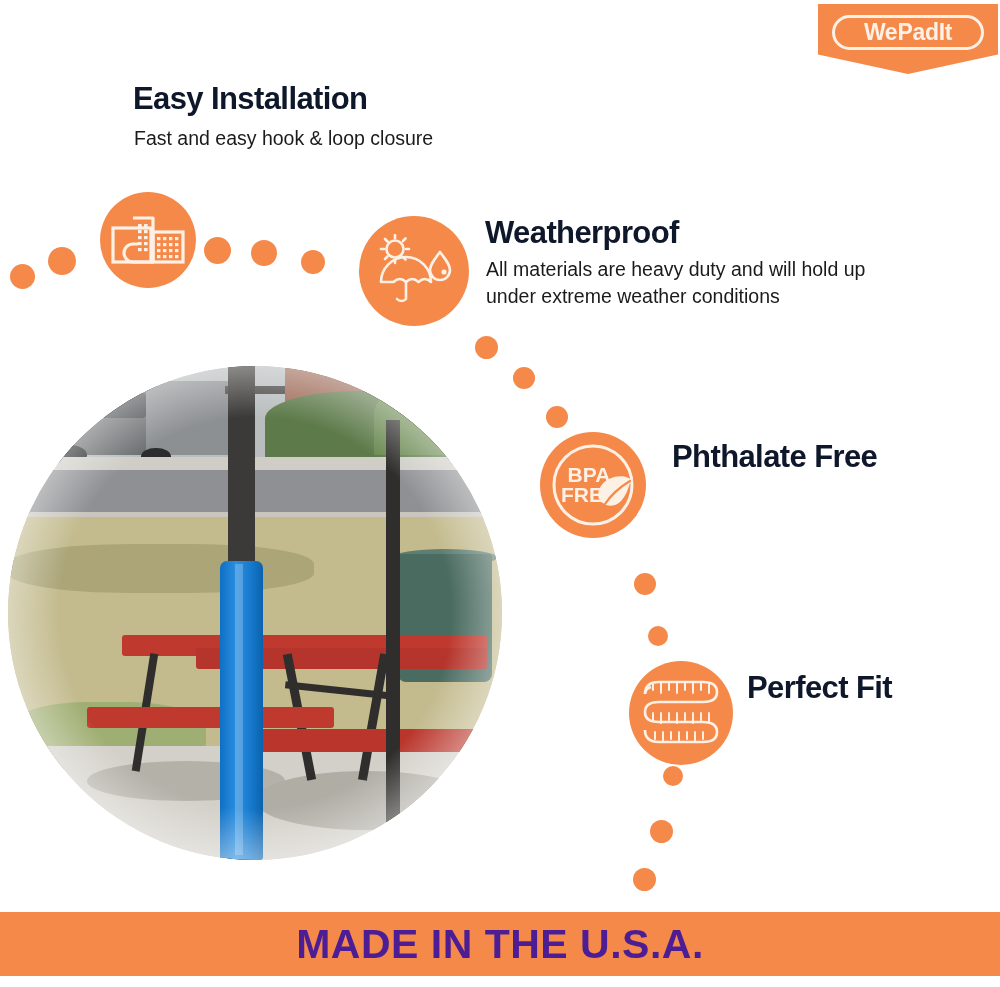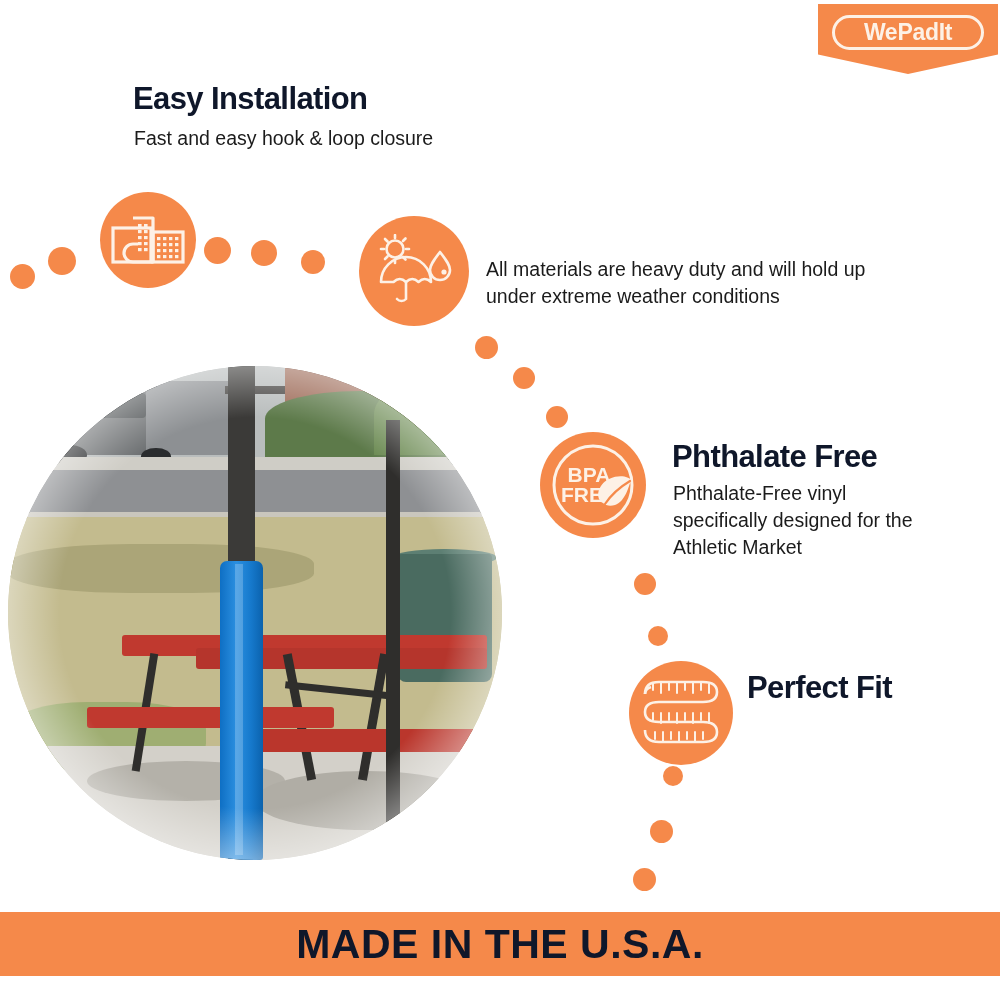--- a/index.html
+++ b/index.html
@@ -163,21 +163,21 @@
     left: 0;
     top: 912px;
     width: 1000px;
     height: 64px;
     background: #F5894A;
     display: flex;
     align-items: center;
     justify-content: center;
   }
   .usa-text {
-    color: #0f172a;
+    color: #4c1d95;
     font-size: 41px;
     font-weight: 800;
     letter-spacing: 0.5px;
     line-height: 46px;
     white-space: nowrap;
   }
 </style>
 </head>
 <body>
 
@@ -221,20 +221,21 @@
           <rect x="58" y="37" width="3.4" height="3.2"></rect>
           <rect x="64" y="37" width="3.4" height="3.2"></rect>
         <rect x="46" y="43" width="3.4" height="3.2"></rect>
           <rect x="52" y="43" width="3.4" height="3.2"></rect>
           <rect x="58" y="43" width="3.4" height="3.2"></rect>
           <rect x="64" y="43" width="3.4" height="3.2"></rect>
       </g>
     </svg>
   </div>
 
+  <div class="feature-title" style="left:485px; top:214px;">Weatherproof</div>
   <div class="feature-desc" style="left:486px; top:256px; width:425px;">All materials are heavy duty and will hold up under extreme weather conditions</div>
 
   <div class="icon-circle" style="left:359px; top:216px; width:110px; height:110px;">
     <svg width="82" height="74" viewBox="0 0 82 74">
       <g stroke="#FDF1E6" stroke-width="2.6" fill="none" stroke-linecap="round">
         <circle cx="22" cy="15" r="8.5"></circle>
         <line x1="22" y1="1" x2="22" y2="4"></line>
         <line x1="22" y1="26" x2="22" y2="29"></line>
         <line x1="8" y1="15" x2="11" y2="15"></line>
         <line x1="33" y1="15" x2="36" y2="15"></line>
@@ -244,21 +245,20 @@
         <line x1="30" y1="7" x2="32.5" y2="4.5"></line>
       </g>
       <path d="M8 48 a25 25 0 0 1 50 0 q-6.2 -6 -12.5 0 q-6.2 -6 -12.5 0 q-6.2 -6 -12.5 0 Z" fill="none" stroke="#FDF1E6" stroke-width="2.6" stroke-linejoin="round"></path>
       <path d="M33 48 v17 a6 6 0 0 1 -9 0" fill="none" stroke="#FDF1E6" stroke-width="2.6" stroke-linecap="round"></path>
       <path d="M67 18 c7 9 10 13.5 10 18 a10 10 0 0 1 -20 0 c0 -4.5 3 -9 10 -18 Z" fill="none" stroke="#FDF1E6" stroke-width="2.6" stroke-linejoin="round"></path>
       <circle cx="71" cy="38" r="2.6" fill="#FDF1E6"></circle>
     </svg>
   </div>
 
   <div class="feature-title" style="left:672px; top:438px;">Phthalate Free</div>
-  <div class="feature-desc" style="left:673px; top:480px; width:262px;">Phthalate-Free vinyl specifically designed for the Athletic Market</div>
 
   <div class="icon-circle" style="left:540px; top:432px; width:106px; height:106px;">
     <svg width="92" height="92" viewBox="0 0 92 92">
       <circle cx="46" cy="46" r="39" fill="none" stroke="#FDF1E6" stroke-width="3"></circle>
       <text x="42" y="43" text-anchor="middle" font-family="Liberation Sans, sans-serif" font-size="21" font-weight="bold" fill="#FDF1E6">BPA</text>
       <text x="42" y="63" text-anchor="middle" font-family="Liberation Sans, sans-serif" font-size="21" font-weight="bold" fill="#FDF1E6">FREE</text>
       <path d="M56 64 c-8 -4 -6 -18 6 -24 c11 -5 20 -2 22 1 c-2 6 -6 22 -16 25 c-5 1.6 -9 0.6 -12 -2 Z" fill="#FDF1E6"></path>
       <path d="M58 65 c6 -9 15 -17 25 -23" fill="none" stroke="#F5894A" stroke-width="2.2" stroke-linecap="round"></path>
     </svg>
   </div>

